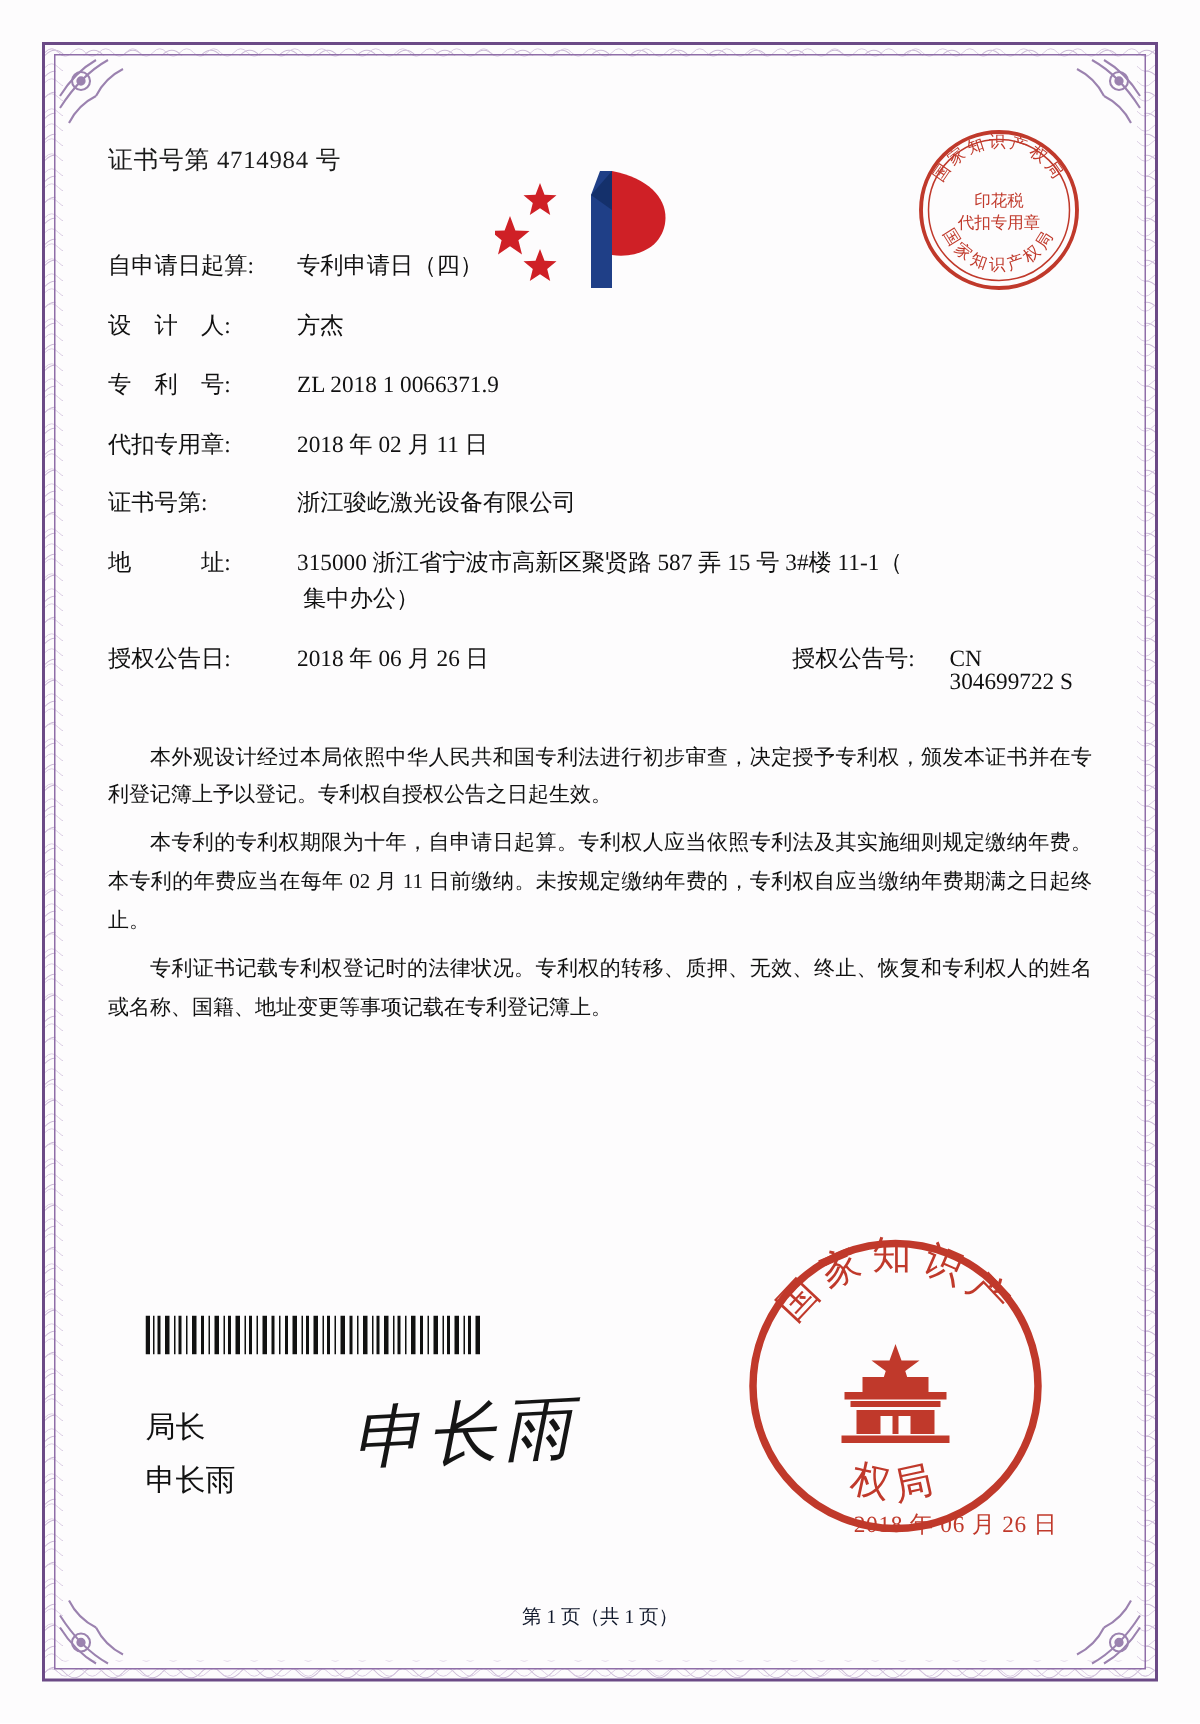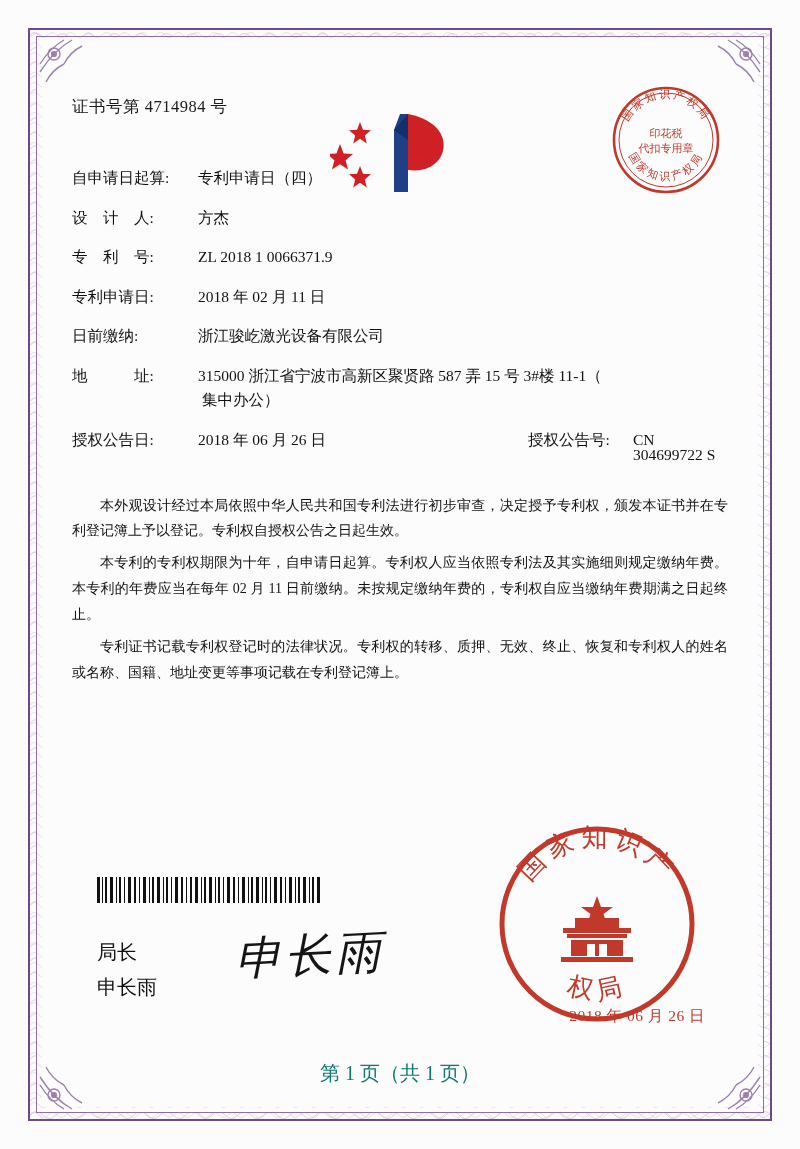--- a/index.html
+++ b/index.html
@@ -186,22 +186,22 @@
     color: #c0392b;
     letter-spacing: 0.5px;
   }
 
   .footer {
     position: absolute;
     left: 0;
     right: 0;
     bottom: 62px;
     text-align: center;
-    font-size: 20px;
-    color: #0f766e;
+    font-size: 13px;
+    color: #0f172a;
   }
 </style>
 </head>
 <body>
 
 <div class="page">
 
   <svg class="guilloche" viewBox="0 0 740 1089" preserveAspectRatio="none">
     <defs>
       <pattern id="wave" width="26" height="14" patternUnits="userSpaceOnUse">
@@ -331,25 +331,25 @@
       </div>
       <div class="field-row">
         <div class="field-label">设　计　人:</div>
         <div class="field-value">方杰</div>
       </div>
       <div class="field-row">
         <div class="field-label">专　利　号:</div>
         <div class="field-value">ZL 2018 1 0066371.9</div>
       </div>
       <div class="field-row">
-        <div class="field-label">专利申请日:</div>
+        <div class="field-label">代扣专用章:</div>
         <div class="field-value">2018 年 02 月 11 日</div>
       </div>
       <div class="field-row">
-        <div class="field-label">日前缴纳:</div>
+        <div class="field-label">证书号第:</div>
         <div class="field-value">浙江骏屹激光设备有限公司</div>
       </div>
       <div class="field-row">
         <div class="field-label">地　　　址:</div>
         <div class="field-value">
           <span>315000 浙江省宁波市高新区聚贤路 587 弄 15 号 3#楼 11-1（</span>
           <span class="cont">集中办公）</span>
         </div>
       </div>
       <div class="field-row split">

